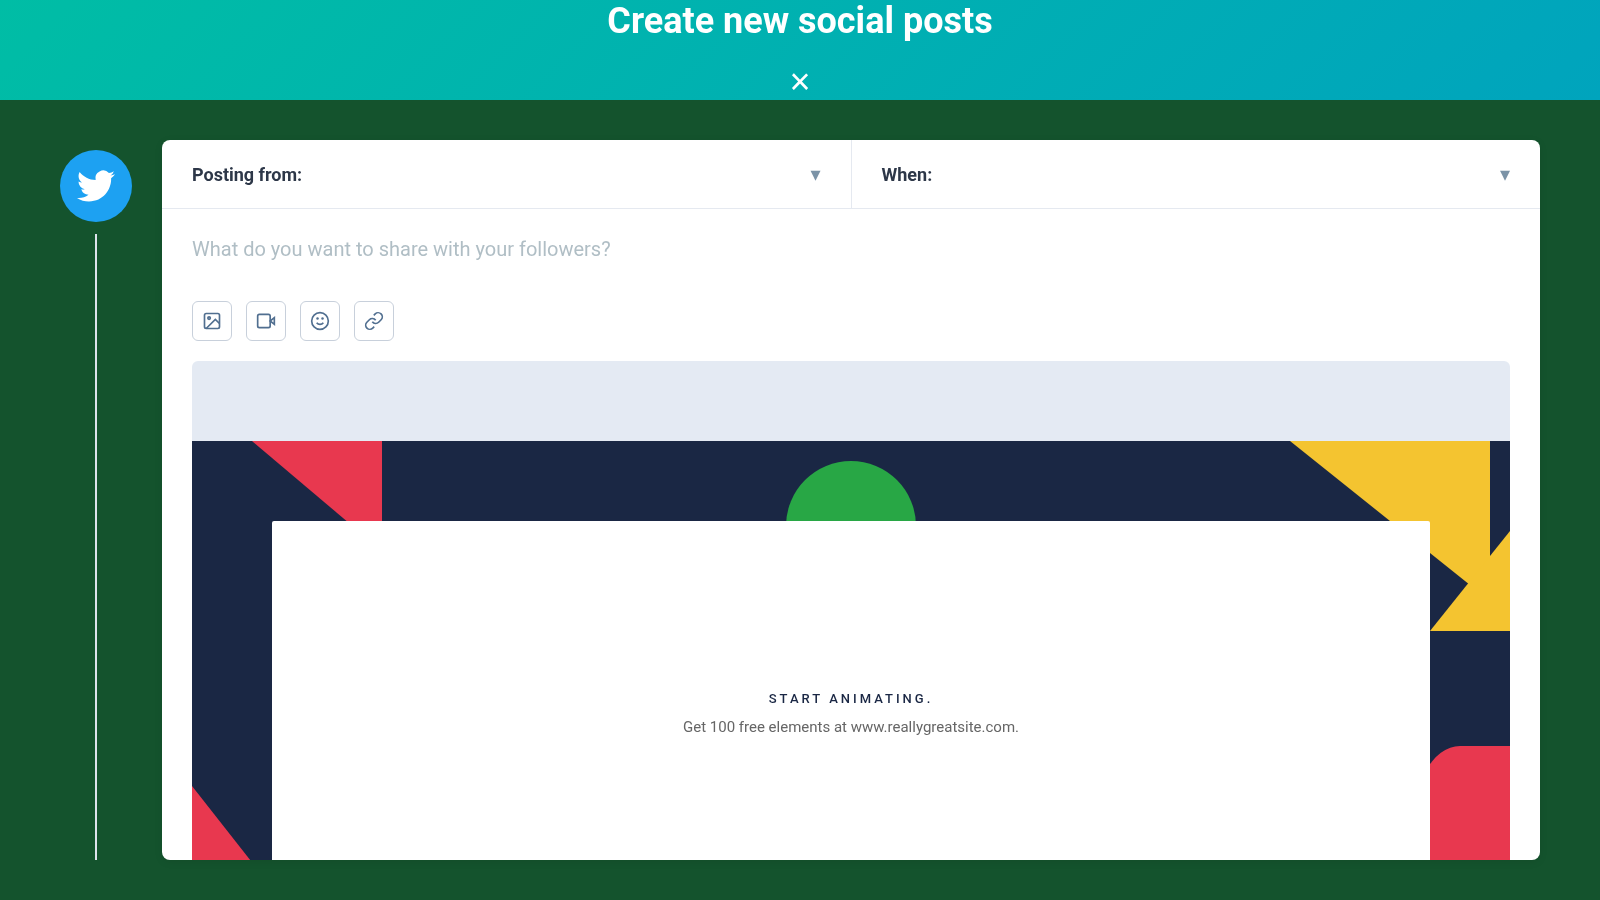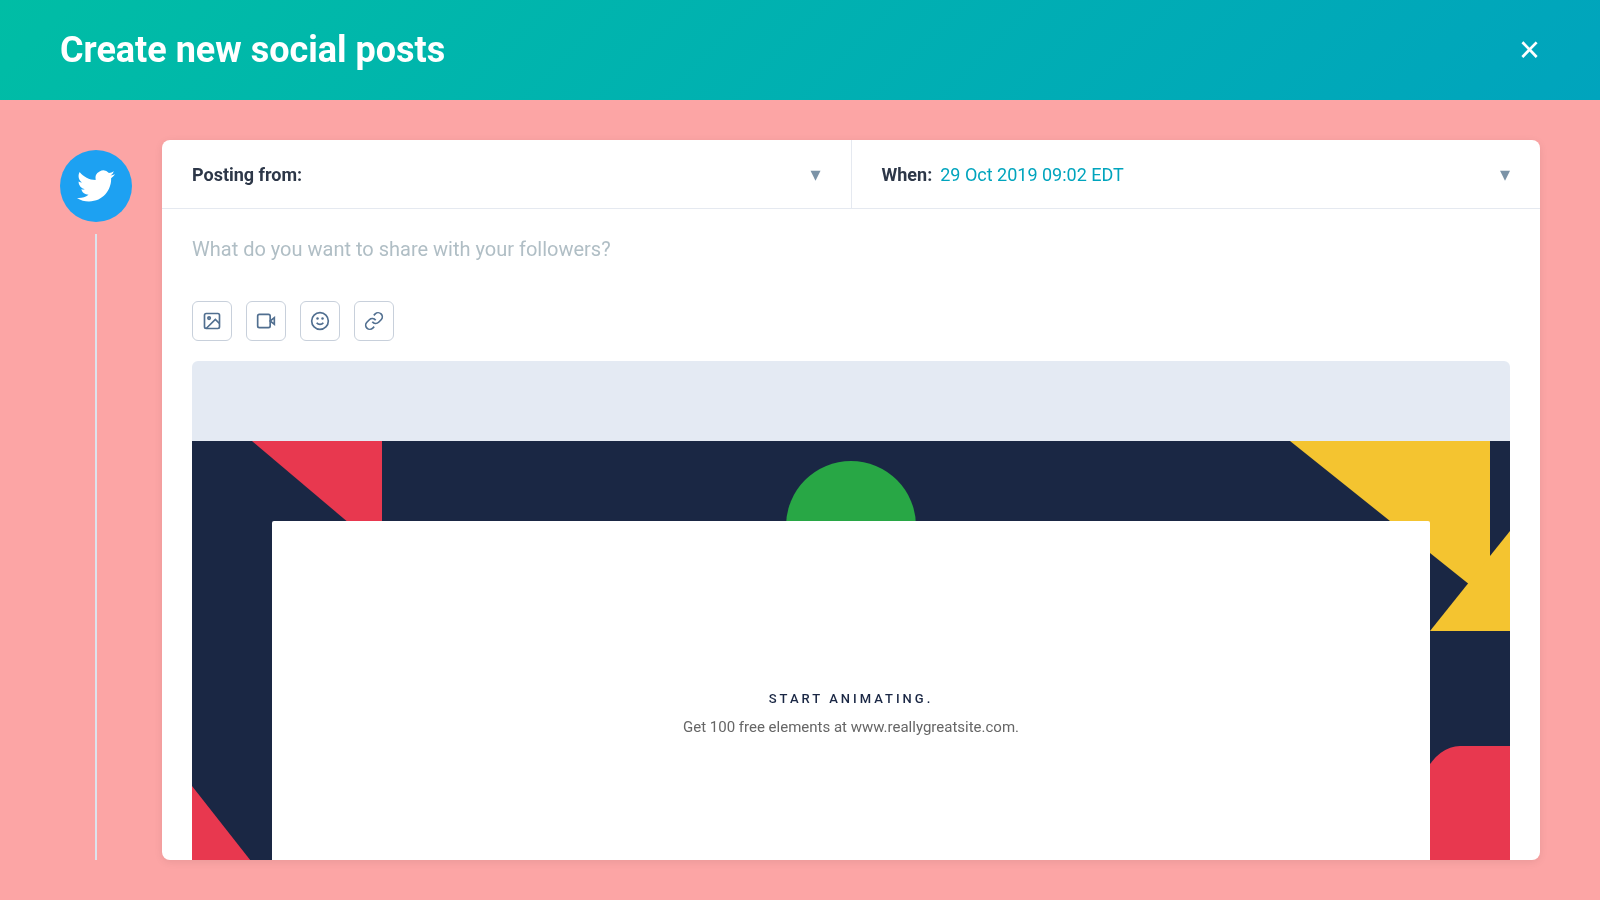--- a/index.html
+++ b/index.html
@@ -12,20 +12,21 @@
     }
 
     
     .header {
       background: linear-gradient(135deg, #00bda5 0%, #00a4bd 100%);
       height: 100px;
       display: flex;
       align-items: center;
       justify-content: space-between;
       padding: 0 60px;
+      flex-direction: column;
     }
     .header-title {
       color: #fff;
       font-size: 36px;
       font-weight: 700;
     }
     .close-btn {
       color: #fff;
       font-size: 36px;
       font-weight: 300;
@@ -34,21 +35,21 @@
       border: none;
       line-height: 1;
     }
 
     
     .main-area {
       display: flex;
       height: 800px;
       padding: 40px 60px;
       gap: 30px;
-      background: #fca5a5;
+      background: #14532d;
     }
 
     
     .sidebar {
       display: flex;
       flex-direction: column;
       align-items: center;
       padding-top: 10px;
     }
     .twitter-avatar {
@@ -278,21 +279,20 @@
 
   <div class="post-card">
 
     <div class="post-meta-row">
       <div class="meta-section">
         <span class="meta-label">Posting from:</span>
         <span class="chevron-down">▾</span>
       </div>
       <div class="meta-section">
         <span class="meta-label">When:</span>
-        <span class="meta-value">29 Oct 2019 09:02 EDT</span>
         <span class="chevron-down">▾</span>
       </div>
     </div>
 
     <div class="post-content">
       <div class="post-placeholder">What do you want to share with your followers?</div>
 
       <div class="toolbar">
         <button class="toolbar-btn" title="Image">
           <svg width="20" height="20" viewBox="0 0 24 24" fill="none" stroke="currentColor" stroke-width="2">

